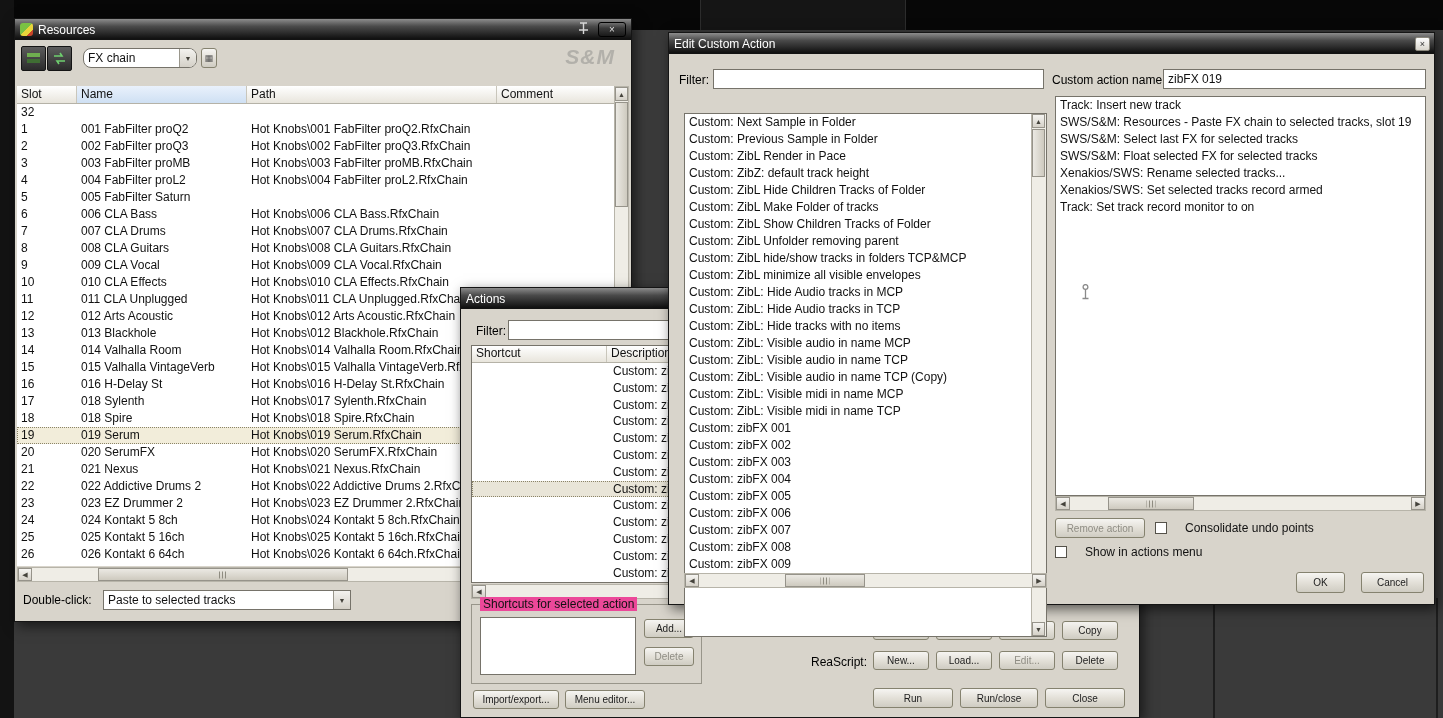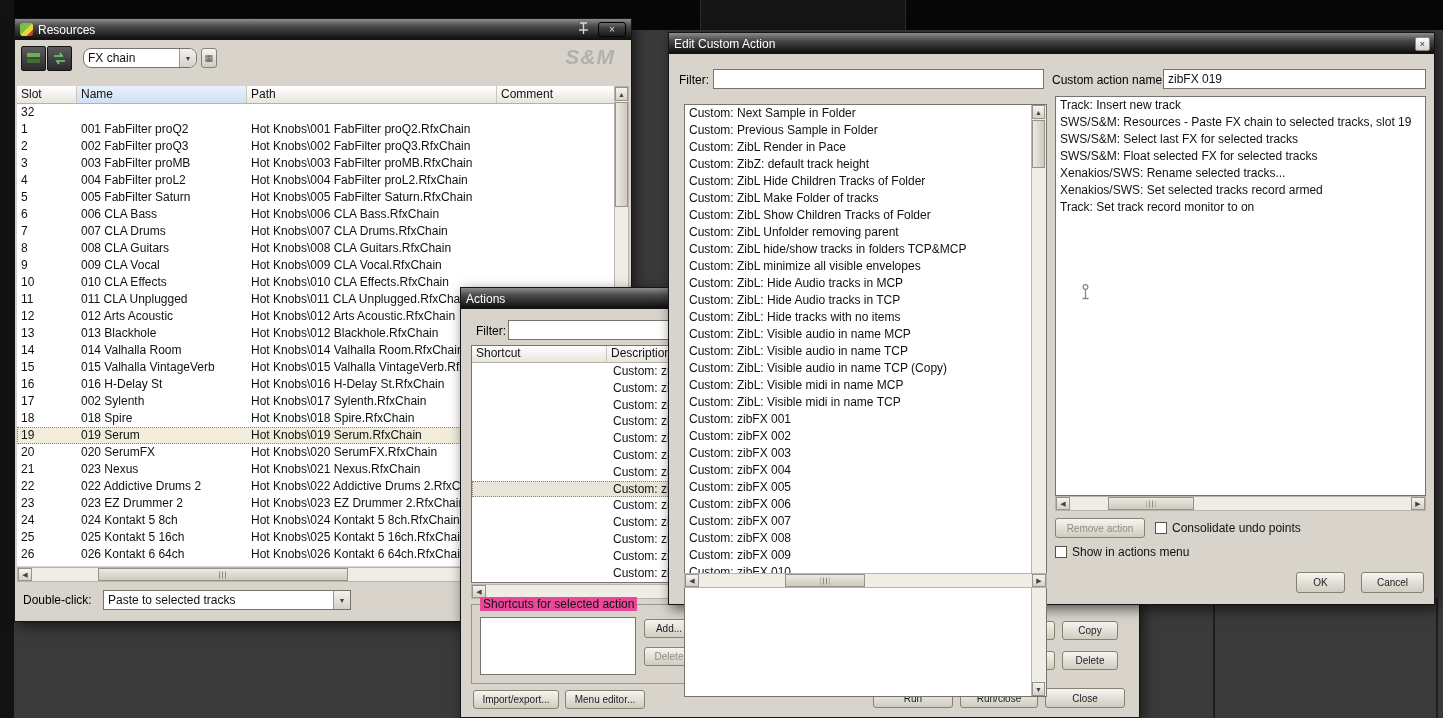--- a/index.html
+++ b/index.html
@@ -27,21 +27,21 @@
        text-align:center;padding:0;display:flex;align-items:center;justify-content:center;}
   .btn.dis{color:#8f8d84;}
   .field{position:absolute;background:#fff;border:1px solid #76736a;font-family:inherit;font-size:12px;
          padding:0 4px;color:#111;}
   .combo{position:absolute;height:20px;background:#fff;border:1px solid #76736a;display:flex;
          align-items:center;padding-left:4px;overflow:hidden;white-space:nowrap;}
   .cb-arrow{margin-left:auto;width:17px;height:100%;flex:0 0 17px;
             background:linear-gradient(#f3f2ef,#d4d0c7);border-left:1px solid #9a978c;
             display:flex;align-items:center;justify-content:center;font-size:7px;color:#43413a;}
   .cb{width:12px;height:12px;background:#fff;border:1px solid #55524a;flex:0 0 12px;}
-  .chkrow{position:absolute;display:flex;align-items:center;gap:5px;white-space:nowrap;}
+  .chkrow{position:absolute;display:flex;align-items:center;gap:18px;white-space:nowrap;}
 
   
   .vsb,.hsb{position:absolute;background:#efede6;border:1px solid #b7b4a9;}
   .sb-btn{position:absolute;background:linear-gradient(#f5f4f1,#d5d1c8);border:1px solid #96938a;
           display:flex;align-items:center;justify-content:center;font-size:7px;color:#45433c;}
   .sb-up{left:0;top:0;width:13px;height:14px;}
   .sb-dn{left:0;bottom:0;width:13px;height:14px;}
   .sb-lf{left:0;top:0;width:14px;height:13px;}
   .sb-rt{right:0;top:0;width:14px;height:13px;}
   .sb-thv{position:absolute;left:0;width:13px;background:linear-gradient(90deg,#ebe9e3,#cecabf);
@@ -120,21 +120,21 @@
   
   .eca{left:668px;top:32px;width:767px;height:573px;}
   .eca-close{position:absolute;right:4px;top:4px;width:15px;height:14px;
              background:linear-gradient(#fdfdfd,#d8d5cc);border:1px solid #8b887d;border-radius:2px;
              color:#333;font-size:9px;line-height:12px;text-align:center;}
   .eca-filter-lbl{left:10px;top:40px;}
   .eca-filter{left:44px;top:36px;width:331px;height:20px;}
   .eca-name-lbl{left:383px;top:40px;}
   .eca-name{left:494px;top:36px;width:263px;height:20px;}
   .elist{position:absolute;background:#fff;border:1px solid #76736a;overflow:hidden;}
-  .eca-left{left:15px;top:71px;width:363px;height:593px;}
+  .eca-left{left:15px;top:80px;width:363px;height:524px;}
   .eca-right{left:386px;top:63px;width:371px;height:400px;}
   .e-row{height:17px;line-height:17px;padding:0 4px;white-space:nowrap;overflow:hidden;}
   .eca-left-vsb{position:absolute;right:0;top:0;width:15px;height:100%;background:#efede6;
                 border-left:1px solid #b7b4a9;}
   .eca-left-vsb .sb-thv{top:15px;height:48px;}
   .eca-left-hsb{left:15px;top:540px;width:363px;height:15px;}
   .eca-left-hsb .sb-thh{left:100px;width:80px;}
   .eca-right-hsb{left:386px;top:463px;width:371px;height:15px;}
   .eca-right-hsb .sb-thh{left:52px;width:86px;}
   .remove-btn{left:386px;top:485px;width:90px;height:20px;}
@@ -222,21 +222,20 @@
         </div>
         <div class="t-row">
           <div class="tc tc-slot">4</div>
           <div class="tc tc-name">004 FabFilter proL2</div>
           <div class="tc tc-path">Hot Knobs\004 FabFilter proL2.RfxChain</div>
           <div class="tc tc-comment"></div>
         </div>
         <div class="t-row">
           <div class="tc tc-slot">5</div>
           <div class="tc tc-name">005 FabFilter Saturn</div>
-          <div class="tc tc-path">Hot Knobs\005 FabFilter Saturn.RfxChain</div>
           <div class="tc tc-comment"></div>
         </div>
         <div class="t-row">
           <div class="tc tc-slot">6</div>
           <div class="tc tc-name">006 CLA Bass</div>
           <div class="tc tc-path">Hot Knobs\006 CLA Bass.RfxChain</div>
           <div class="tc tc-comment"></div>
         </div>
         <div class="t-row">
           <div class="tc tc-slot">7</div>
@@ -293,21 +292,21 @@
           <div class="tc tc-comment"></div>
         </div>
         <div class="t-row">
           <div class="tc tc-slot">16</div>
           <div class="tc tc-name">016 H-Delay St</div>
           <div class="tc tc-path">Hot Knobs\016 H-Delay St.RfxChain</div>
           <div class="tc tc-comment"></div>
         </div>
         <div class="t-row">
           <div class="tc tc-slot">17</div>
-          <div class="tc tc-name">002 Sylenth</div>
+          <div class="tc tc-name">018 Sylenth</div>
           <div class="tc tc-path">Hot Knobs\017 Sylenth.RfxChain</div>
           <div class="tc tc-comment"></div>
         </div>
         <div class="t-row">
           <div class="tc tc-slot">18</div>
           <div class="tc tc-name">018 Spire</div>
           <div class="tc tc-path">Hot Knobs\018 Spire.RfxChain</div>
           <div class="tc tc-comment"></div>
         </div>
         <div class="t-row sel">
@@ -317,21 +316,21 @@
           <div class="tc tc-comment"></div>
         </div>
         <div class="t-row">
           <div class="tc tc-slot">20</div>
           <div class="tc tc-name">020 SerumFX</div>
           <div class="tc tc-path">Hot Knobs\020 SerumFX.RfxChain</div>
           <div class="tc tc-comment"></div>
         </div>
         <div class="t-row">
           <div class="tc tc-slot">21</div>
-          <div class="tc tc-name">023 Nexus</div>
+          <div class="tc tc-name">021 Nexus</div>
           <div class="tc tc-path">Hot Knobs\021 Nexus.RfxChain</div>
           <div class="tc tc-comment"></div>
         </div>
         <div class="t-row">
           <div class="tc tc-slot">22</div>
           <div class="tc tc-name">022 Addictive Drums 2</div>
           <div class="tc tc-path">Hot Knobs\022 Addictive Drums 2.RfxChain</div>
           <div class="tc tc-comment"></div>
         </div>
         <div class="t-row">

